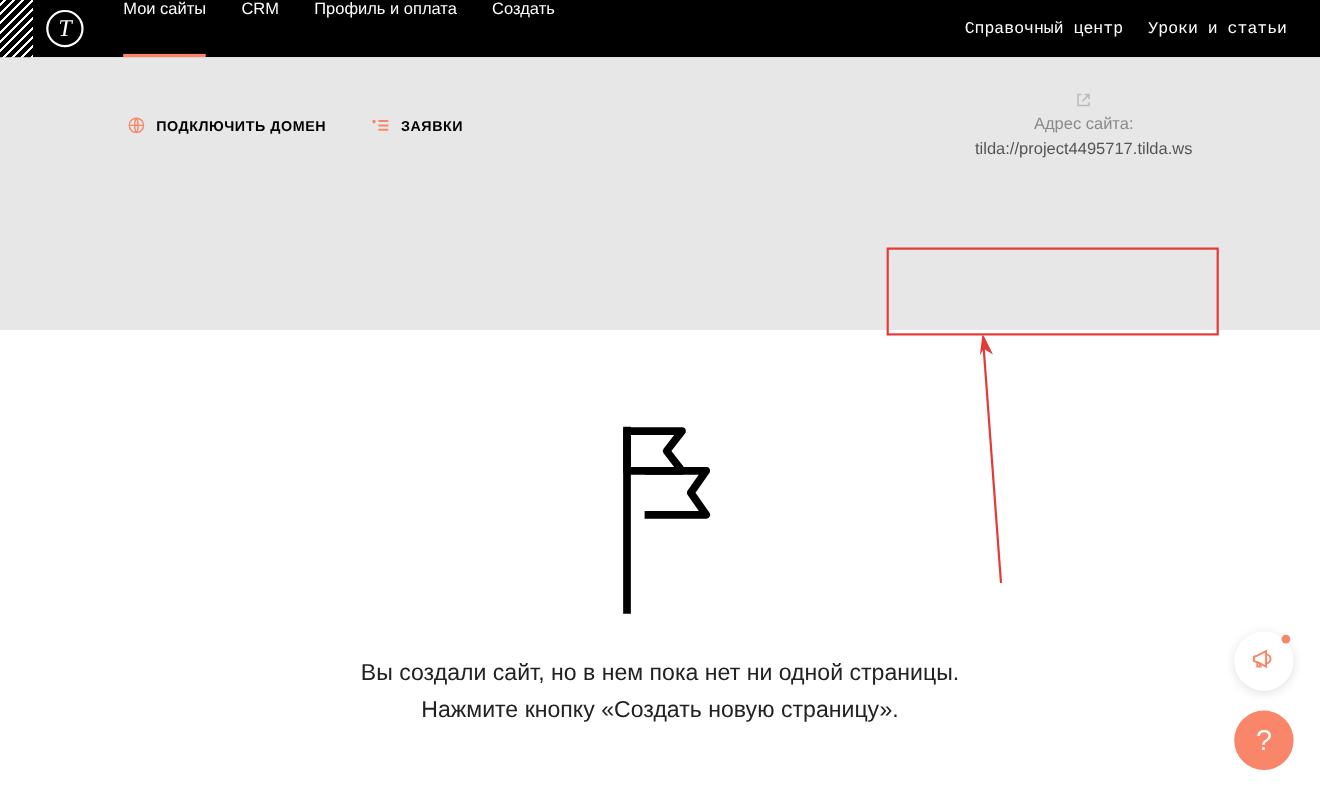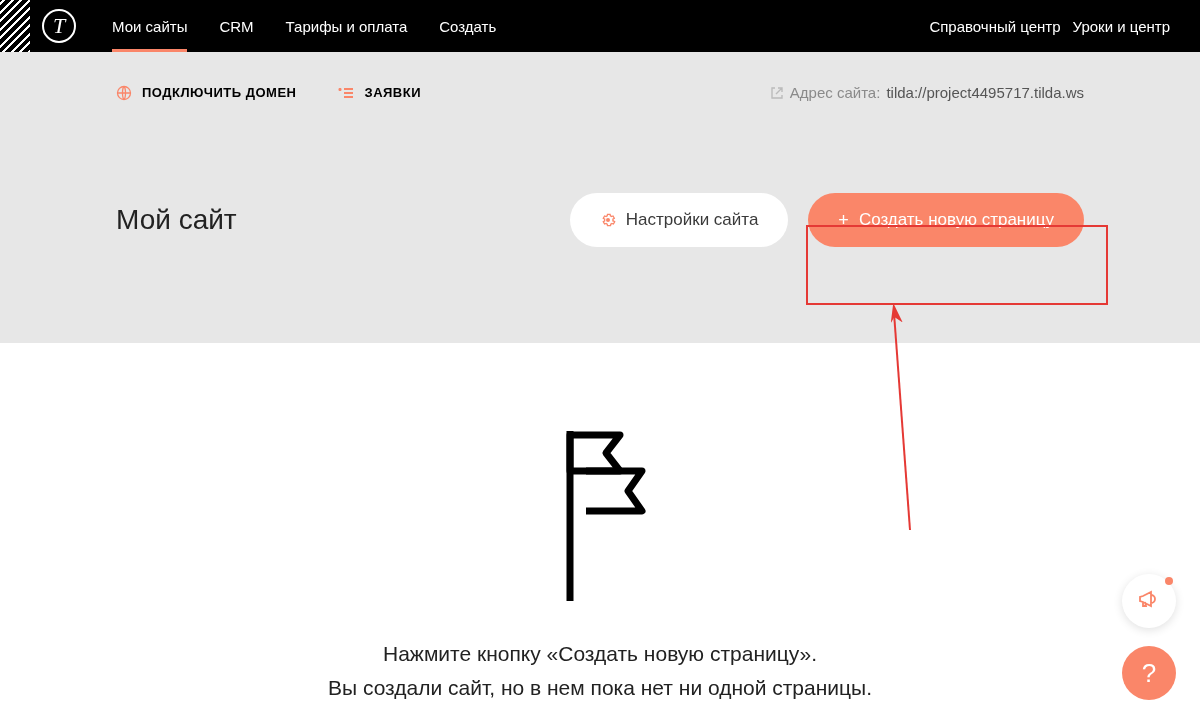--- a/index.html
+++ b/index.html
@@ -3,32 +3,32 @@
   <meta charset="utf-8">
   <style>
     * { margin: 0; padding: 0; box-sizing: border-box; }
     body { font-family: -apple-system, BlinkMacSystemFont, "Segoe UI", Arial, sans-serif; background: #fff; width: 1200px; height: 720px; overflow: hidden; position: relative; }
     
     .header { background: #000; height: 52px; display: flex; align-items: center; padding: 0 30px 0 0; }
     .logo-wrap { display: flex; align-items: center; height: 100%; }
     .zigzag { width: 30px; height: 52px; background: repeating-linear-gradient(-45deg, #fff 0 2px, #000 2px 6px); }
     .logo { width: 34px; height: 34px; border: 2px solid #fff; border-radius: 50%; display: flex; align-items: center; justify-content: center; margin-left: 12px; color: #fff; font-family: Georgia, serif; font-style: italic; font-size: 22px; }
     .nav { display: flex; gap: 32px; margin-left: 36px; height: 100%; align-items: center; }
-    .nav-item { color: #fff; font-size: 15px; font-weight: 500; cursor: pointer; height: 100%; display: flex; align-items: center; position: relative; }
+    .nav-item { color: #fff; font-size: 15px; font-weight: 500; cursor: pointer; height: 100%; display: flex; align-items: flex-start; position: relative; }
     .nav-item.active::after { content: ''; position: absolute; bottom: 0; left: 0; right: 0; height: 3px; background: #fa8669; }
-    .nav-right { margin-left: auto; display: flex; gap: 12px; }
+    .nav-right { margin-left: auto; display: flex; gap: 23px; font-family: Liberation Mono, monospace; }
     .nav-right-item { color: #fff; font-size: 15px; font-weight: 500; cursor: pointer; }
     
-    .toolbar { background: #e7e7e7; padding: 32px 116px 0; height: 291px; }
+    .toolbar { background: #e7e7e7; padding: 32px 116px 0; height: 248px; }
     .toolbar-row1 { display: flex; align-items: center; gap: 42px; }
     .toolbar-link { display: flex; align-items: center; gap: 10px; cursor: pointer; }
     .toolbar-link-label { font-size: 13px; font-weight: 600; letter-spacing: 0.5px; color: #000; }
     .icon-globe { width: 16px; height: 16px; color: #fa8669; }
     .icon-list { width: 16px; height: 16px; color: #fa8669; display: flex; align-items: center; }
-    .site-url { margin-left: auto; display: flex; align-items: center; gap: 6px; color: #8a8a8a; font-size: 15px; }
+    .site-url { margin-left: auto; display: flex; align-items: center; gap: 6px; color: #8a8a8a; font-size: 15px; flex-direction: column; }
     .site-url-value { color: #555; }
     .icon-external { width: 14px; height: 14px; color: #bbb; }
     
     .toolbar-row2 { display: flex; align-items: center; margin-top: 92px; }
     .site-title { font-size: 28px; font-weight: 300; color: #222; }
     .btn-group { margin-left: auto; display: flex; gap: 20px; align-items: center; }
     .btn { height: 54px; border-radius: 40px; display: flex; align-items: center; gap: 10px; padding: 0 30px; font-size: 17px; cursor: pointer; border: none; font-family: inherit; }
     .btn-white { background: #fff; color: #3a3a3a; }
     .btn-orange { background: #fa8669; color: #fff; }
     .icon-gear { width: 16px; height: 16px; color: #fa8669; }
@@ -58,29 +58,29 @@
       </div>
   </div>
   <div class="nav">
     <div class="nav-item active">
         <span>Мои сайты</span>
       </div>
     <div class="nav-item">
         <span>CRM</span>
       </div>
     <div class="nav-item">
-        <span>Тарифы и оплата</span>
+        <span>Профиль и оплата</span>
       </div>
     <div class="nav-item">
         <span>Создать</span>
       </div>
   </div>
   <div class="nav-right">
     <div class="nav-right-item"><span>Справочный центр</span></div>
-    <div class="nav-right-item"><span>Уроки и центр</span></div>
+    <div class="nav-right-item"><span>Уроки и статьи</span></div>
   </div>
 </div>
 
 <div class="toolbar">
   <div class="toolbar-row1">
     <div class="toolbar-link">
       <span class="icon-globe">
         <svg viewBox="0 0 16 16" width="16" height="16" fill="none" stroke="currentColor" stroke-width="1.3">
             <circle cx="8" cy="8" r="6.5"></circle>
             <path d="M1.5 8h13M8 1.5c2 2 2 11 0 13M8 1.5c-2 2-2 11 0 13"></path>
@@ -99,38 +99,20 @@
     <div class="site-url">
       <span class="icon-external">
         <svg viewBox="0 0 14 14" width="14" height="14" fill="none" stroke="currentColor" stroke-width="1.4">
             <path d="M5 2H2v10h10V9M8 2h4v4M12 2L6 8"></path>
           </svg>
       </span>
       <span>Адрес сайта:</span>
       <span class="site-url-value">tilda://project4495717.tilda.ws</span>
     </div>
   </div>
-  <div class="toolbar-row2">
-    <div class="site-title">Мой сайт</div>
-    <div class="btn-group">
-      <button class="btn btn-white">
-        <span class="icon-gear">
-          <svg viewBox="0 0 16 16" width="16" height="16" fill="currentColor">
-              <path d="M8 10a2 2 0 100-4 2 2 0 000 4z"></path>
-              <path d="M13.3 8.9l1.4.8-1.3 2.3-1.5-.5a5 5 0 01-1.1.6l-.3 1.6H7.5l-.3-1.6a5 5 0 01-1.1-.6l-1.5.5-1.3-2.3 1.4-.8a5 5 0 010-1.8L3.3 6.3l1.3-2.3 1.5.5a5 5 0 011.1-.6L7.5 2.3h2.6l.3 1.6c.4.2.8.4 1.1.6l1.5-.5 1.3 2.3-1.4.8a5 5 0 010 1.8z" fill="none" stroke="currentColor" stroke-width="1.3"></path>
-            </svg>
-        </span>
-        <span>Настройки сайта</span>
-      </button>
-      <button class="btn btn-orange">
-        <span class="icon-plus">+</span>
-        <span>Создать новую страницу</span>
-      </button>
-    </div>
-  </div>
 </div>
 
 <div class="highlight-box"></div>
 <svg class="arrow" width="60" height="240">
   <defs>
       <marker id="ah" markerWidth="10" markerHeight="10" refX="5" refY="2" orient="auto">
         <path d="M0,0 L10,2 L0,6 L3,2 Z" fill="#e53935"></path>
       </marker>
     </defs>
   <line x1="20" y1="225" x2="4" y2="8" stroke="#e53935" stroke-width="2" marker-end="url(#ah)"></line>
@@ -138,22 +120,22 @@
 
 <div class="content">
   <span class="flag-icon">
     <svg width="120" height="180" viewBox="0 0 120 180" fill="none" stroke="#000" stroke-width="7" stroke-linejoin="round">
       <line x1="30" y1="8" x2="30" y2="178"></line>
       <path d="M30 12 h50 l-14 18 l14 18 h-50 Z"></path>
       <path d="M46 48 h56 l-14 20 l14 20 h-56"></path>
     </svg>
   </span>
   <div class="empty-text">
+    <div>Вы создали сайт, но в нем пока нет ни одной страницы.</div>
     <div>Нажмите кнопку «Создать новую страницу».</div>
-    <div>Вы создали сайт, но в нем пока нет ни одной страницы.</div>
   </div>
 </div>
 
 <div class="fab-group">
   <div class="fab fab-announce">
     <span>
       <svg width="24" height="24" viewBox="0 0 24 24" fill="none" stroke="currentColor" stroke-width="1.8">
           <path d="M3 10v4l3 1 8 4V5L6 9 3 10zM14 8a4 4 0 010 8M6 15v4h3l-1-4"></path>
         </svg>
     </span>

